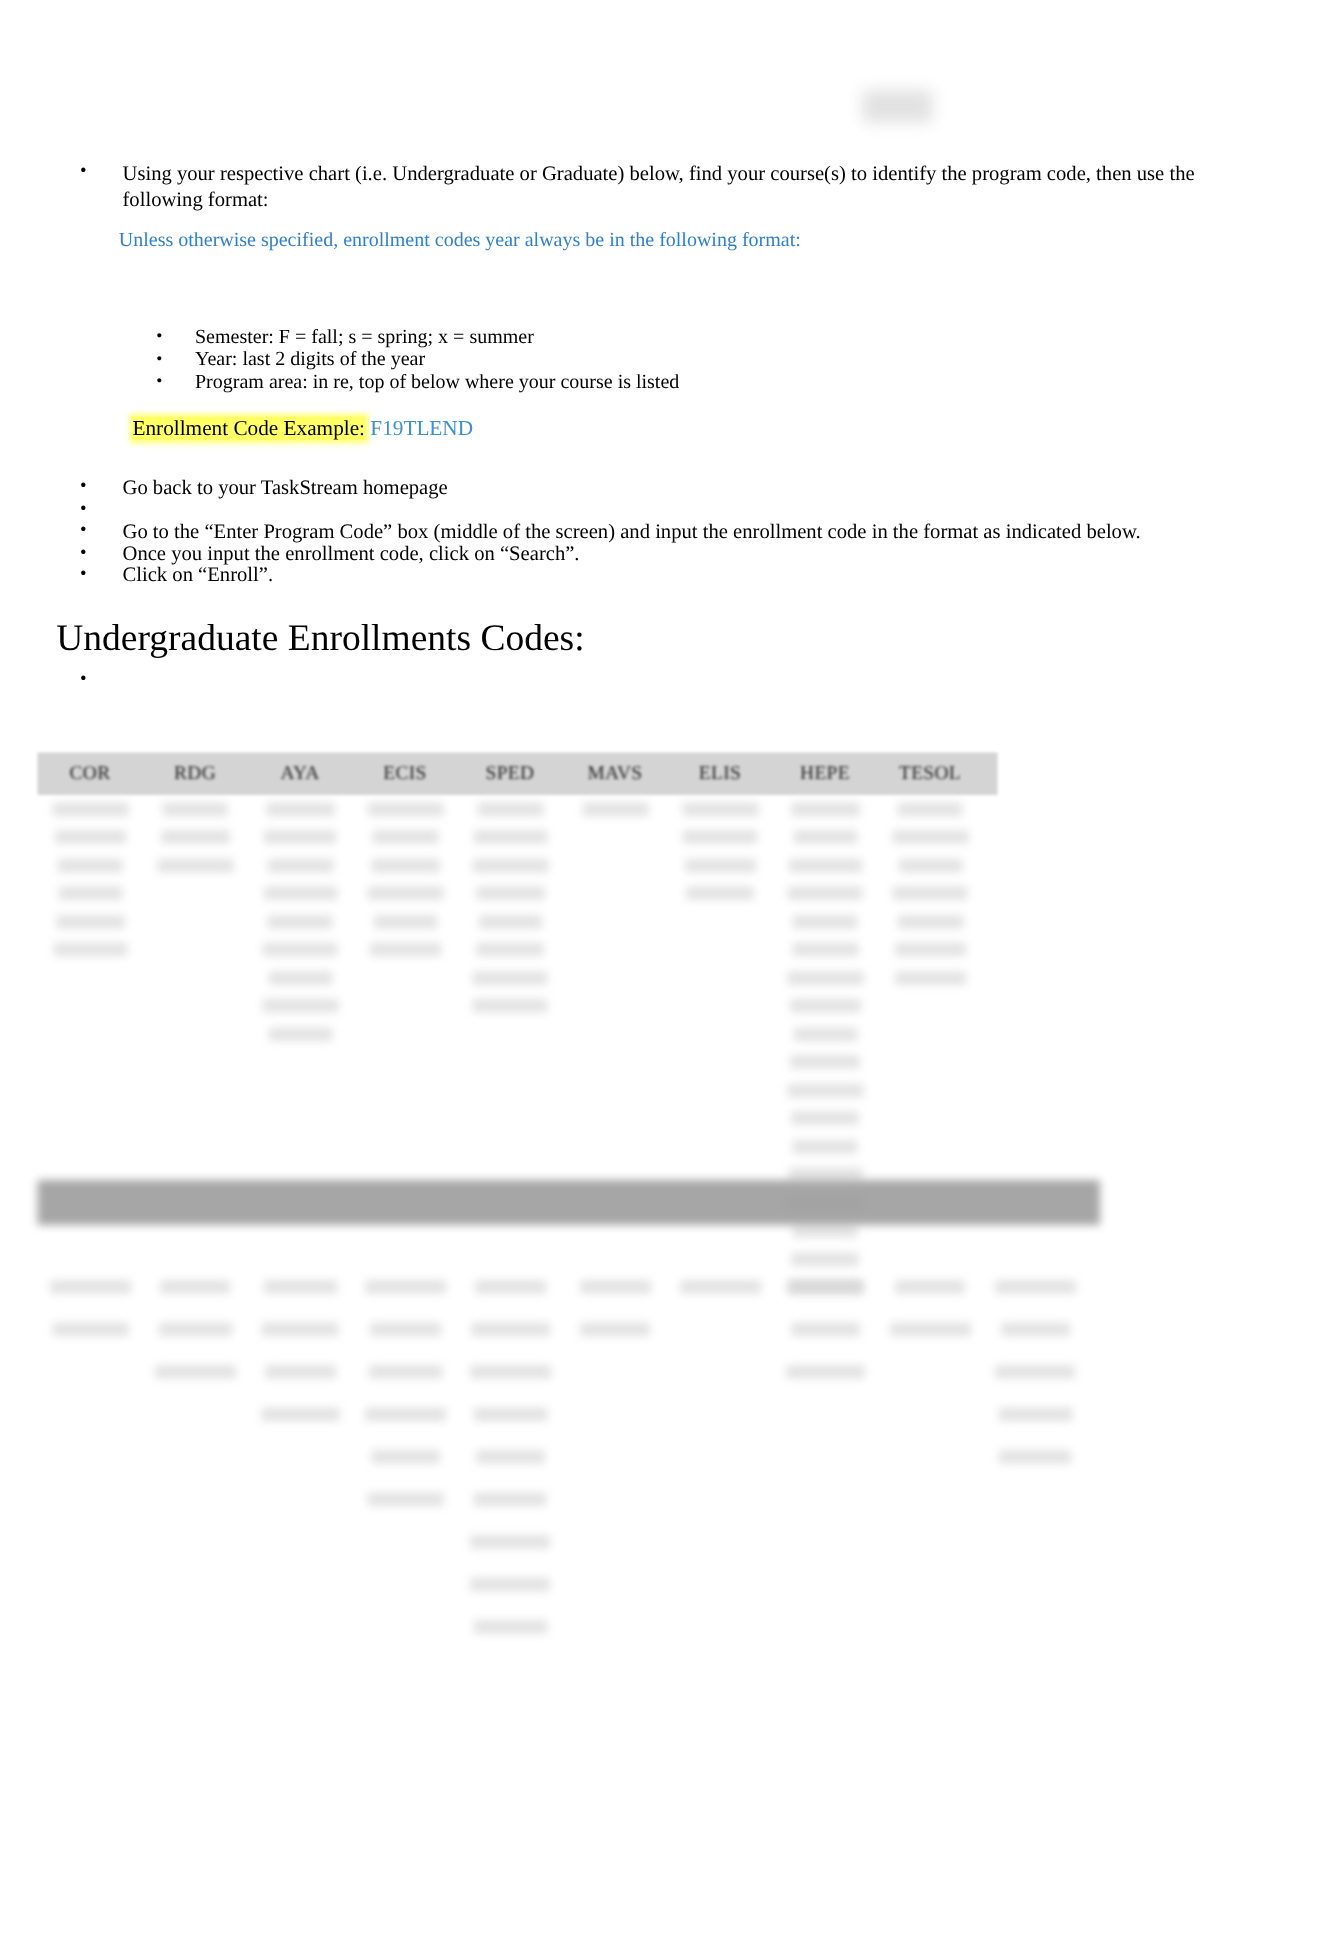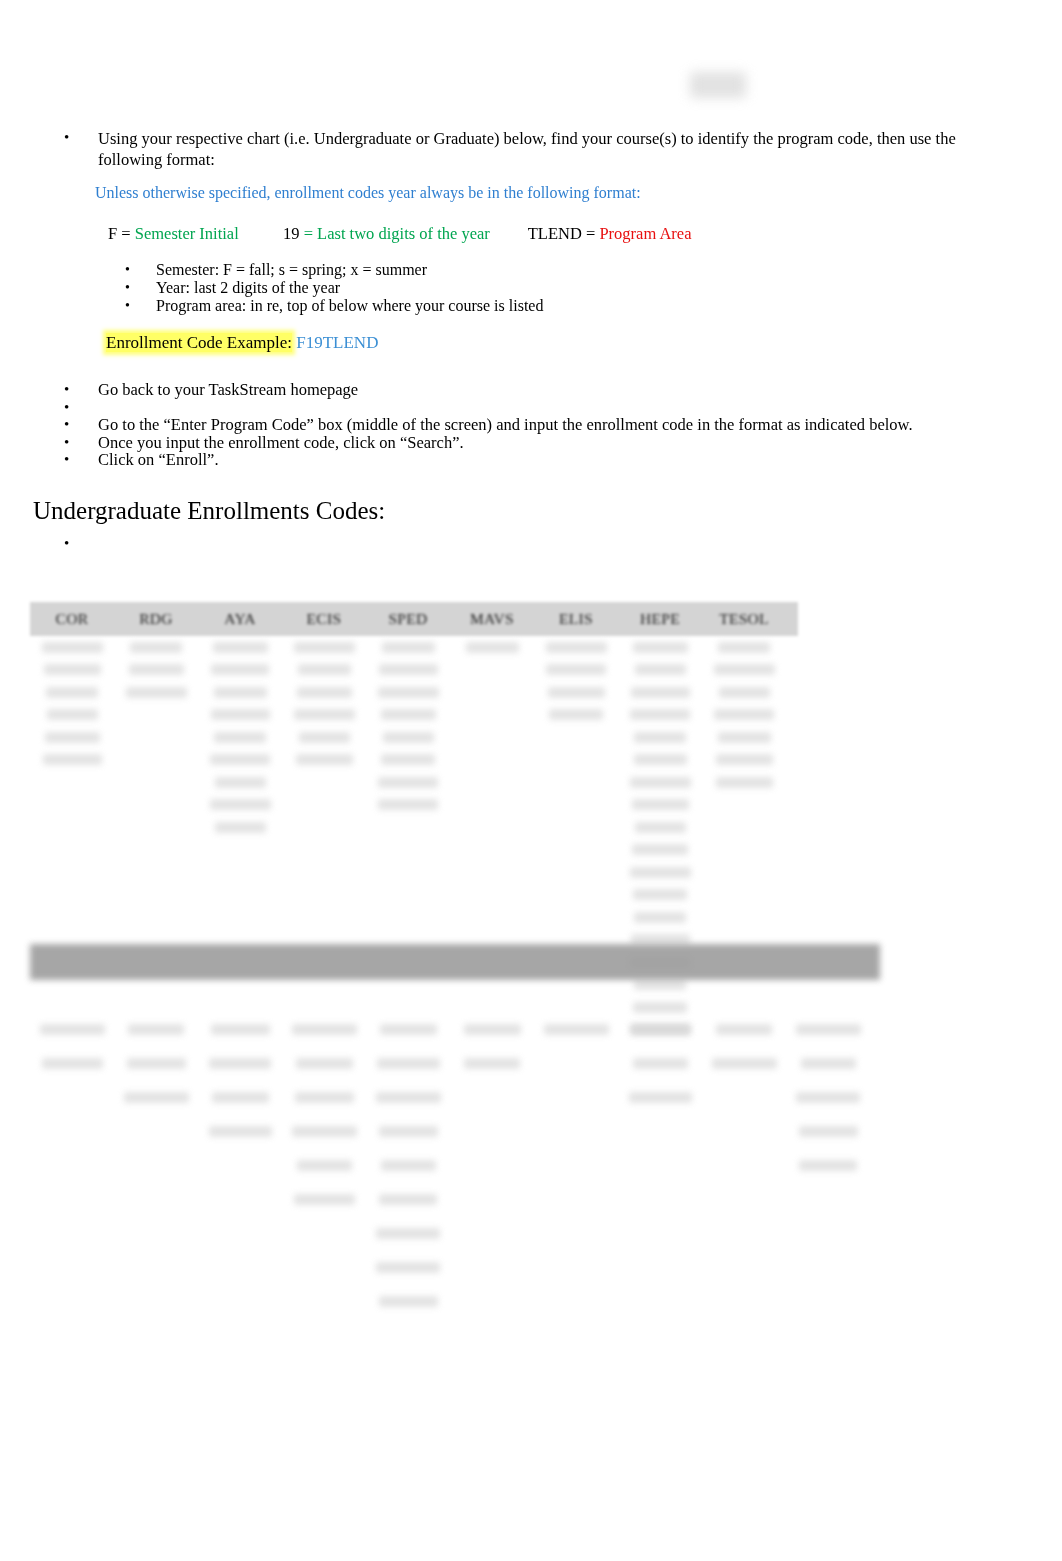--- a/index.html
+++ b/index.html
@@ -141,23 +141,23 @@
   }
   .steps .stext {
     font-size: 16.5px;
     line-height: 17.5px;
     white-space: nowrap;
   }
 
   
   .section-heading {
     position: absolute;
-    left: 33px;
+    left: 45px;
     top: 497px;
-    font-size: 25px;
+    font-size: 30px;
     line-height: 28px;
     white-space: nowrap;
     text-align: right;
   }
   .b-preclinical {
     left: 62px;
     top: 534px;
     width: 940px;
   }
   .b-preclinical .bullet-dot { padding-left: 2px; }
@@ -217,30 +217,20 @@
 
   <div class="title-redaction"></div>
 
   <div class="bullet-row b-intro">
     <span class="bullet-dot">•</span>
     <span class="bullet-text">Using your respective chart (i.e. Undergraduate or Graduate) below, find your course(s) to identify the program code, then use the following format:</span>
   </div>
 
   <div class="line-blue">Unless otherwise specified, enrollment codes year always be in the following format:</div>
 
-  <div class="format-line">
-    <span>F =</span>
-    <span class="g">Semester Initial</span>
-    <span class="gap-a"></span>
-    <span>19</span>
-    <span class="g">= Last two digits of the year</span>
-    <span class="gap-b"></span>
-    <span>TLEND =</span>
-    <span class="r">Program Area</span>
-  </div>
 
   <div class="sub-bullets">
     <div class="srow">
       <span class="sdot">•</span>
       <span class="stext">Semester:  F = fall; s = spring; x = summer</span>
     </div>
     <div class="srow">
       <span class="sdot">•</span>
       <span class="stext">Year:   last 2 digits of the year</span>
     </div>

